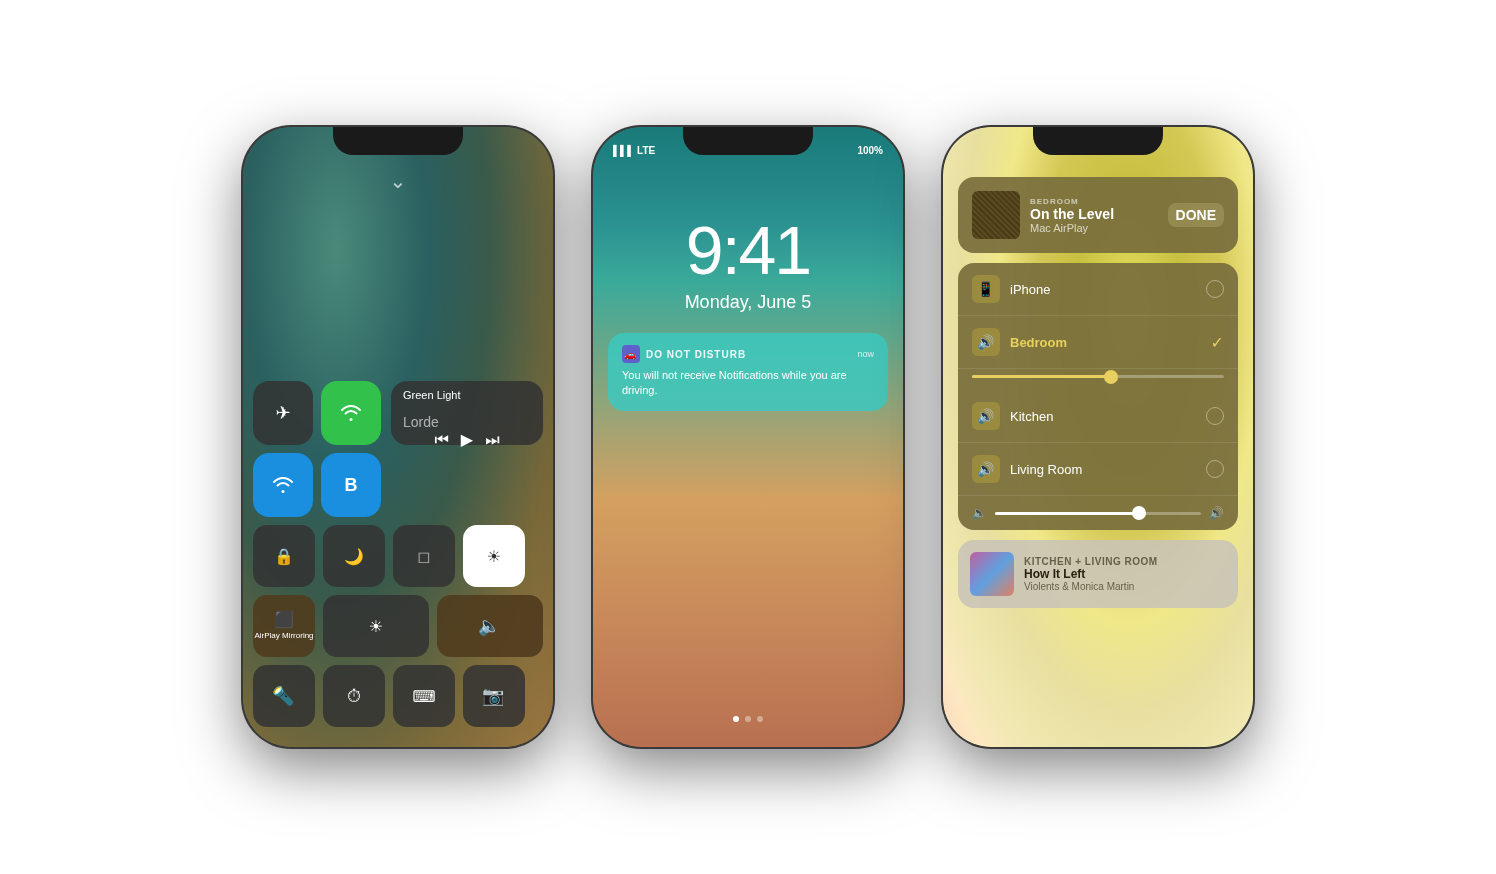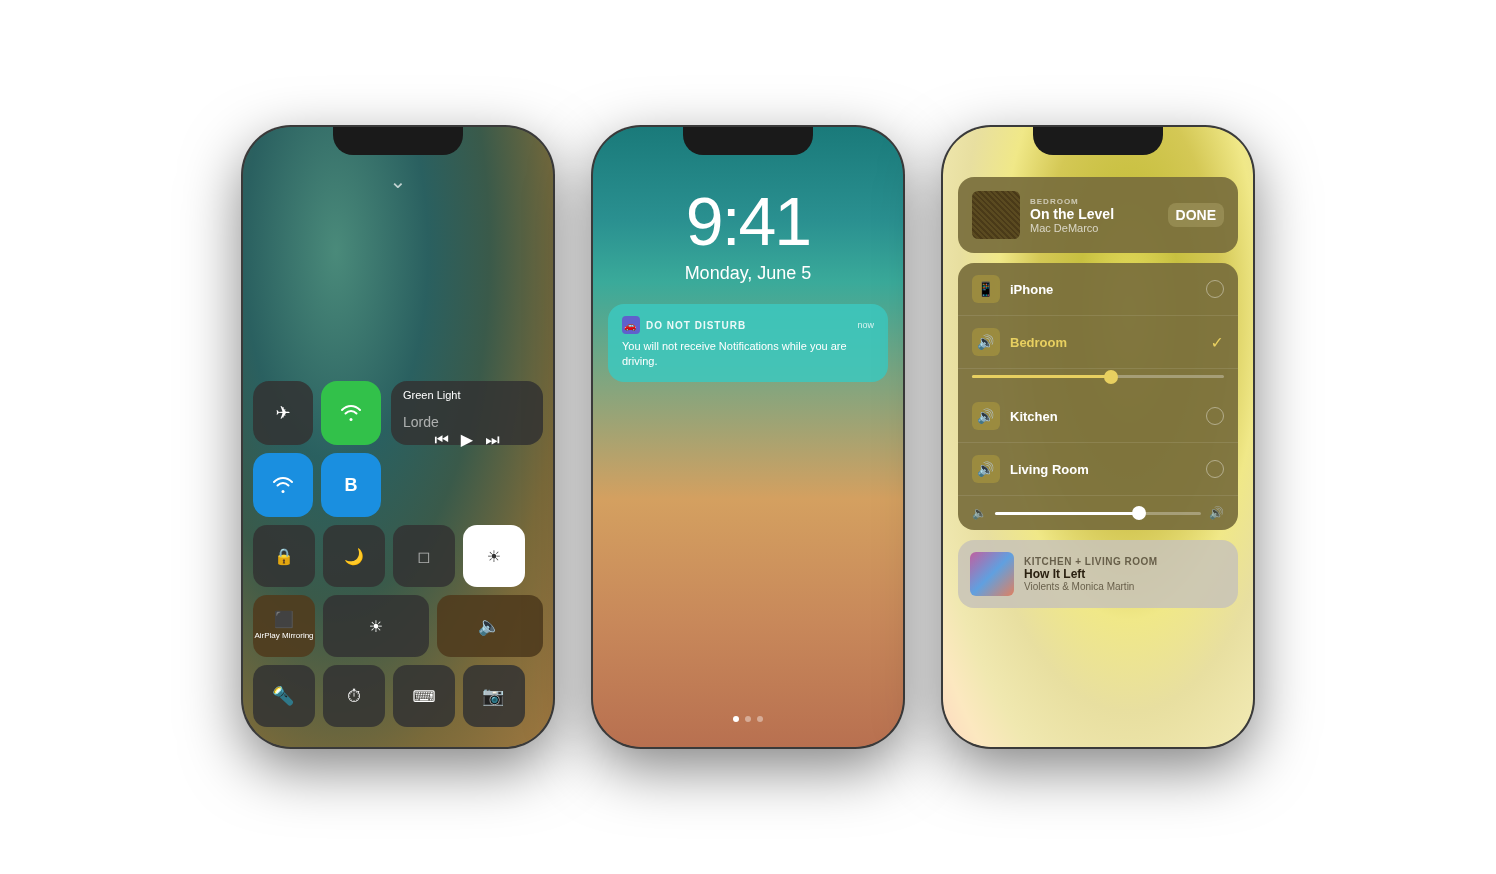--- a/index.html
+++ b/index.html
@@ -262,21 +262,21 @@
     }
     .ap-speaker-row:last-child { border-bottom: none; }
     .ap-speaker-icon {
       width: 28px; height: 28px;
       background: rgba(180,160,60,0.5);
       border-radius: 6px;
       display: flex; align-items: center; justify-content: center;
       font-size: 14px;
       color: #e8d060;
     }
-    .ap-speaker-name { flex: 1; font-size: 13px; color: white; font-weight: 700; }
+    .ap-speaker-name { flex: 1; font-size: 13px; color: white; font-weight: 400; }
     .ap-speaker-name.active { color: #e8d060; font-weight: 600; }
     .ap-check { color: #e8d060; font-size: 16px; }
     .ap-circle { width: 18px; height: 18px; border-radius: 50%; border: 1.5px solid rgba(255,255,255,0.4); }
     .ap-volume-row {
       padding: 10px 14px;
       display: flex;
       align-items: center;
       gap: 8px;
     }
     .ap-vol-icon { color: rgba(255,255,255,0.7); font-size: 12px; }
@@ -438,20 +438,24 @@
           <span style="font-size:18px;">📷</span>
         </div>
       </div>
     </div>
   </div>
 </div>
 
 <div class="phone">
   <div class="phone-screen">
     <div class="phone2-bg">
+      <div class="ls-status-bar">
+        <span>▌▌▌ LTE</span>
+        <span>100%</span>
+      </div>
       <div class="ls-time">9:41</div>
       <div class="ls-date">Monday, June 5</div>
 
       <div class="ls-notification">
         <div class="ls-notif-header">
           <div class="ls-notif-icon">🚗</div>
           <span class="ls-notif-title">DO NOT DISTURB</span>
           <span class="ls-notif-time">now</span>
         </div>
         <div class="ls-notif-body">You will not receive Notifications while you are driving.</div>
@@ -472,21 +476,21 @@
     <div class="phone3-bg">
 
       <div class="ap-card">
         <div class="ap-now-playing">
           <div class="ap-album-art">
             <div class="ap-album-art-inner"></div>
           </div>
           <div class="ap-track-info">
             <div class="ap-bedroom-label">BEDROOM</div>
             <div class="ap-track-title">On the Level</div>
-            <div class="ap-track-artist">Mac DeMarco</div>
+            <div class="ap-track-artist">Mac AirPlay</div>
           </div>
           <div class="ap-done-btn">DONE</div>
         </div>
       </div>
 
       <div class="ap-speakers-card">
 
         <div class="ap-speaker-row">
           <div class="ap-speaker-icon">📱</div>
           <span class="ap-speaker-name">iPhone</span>

